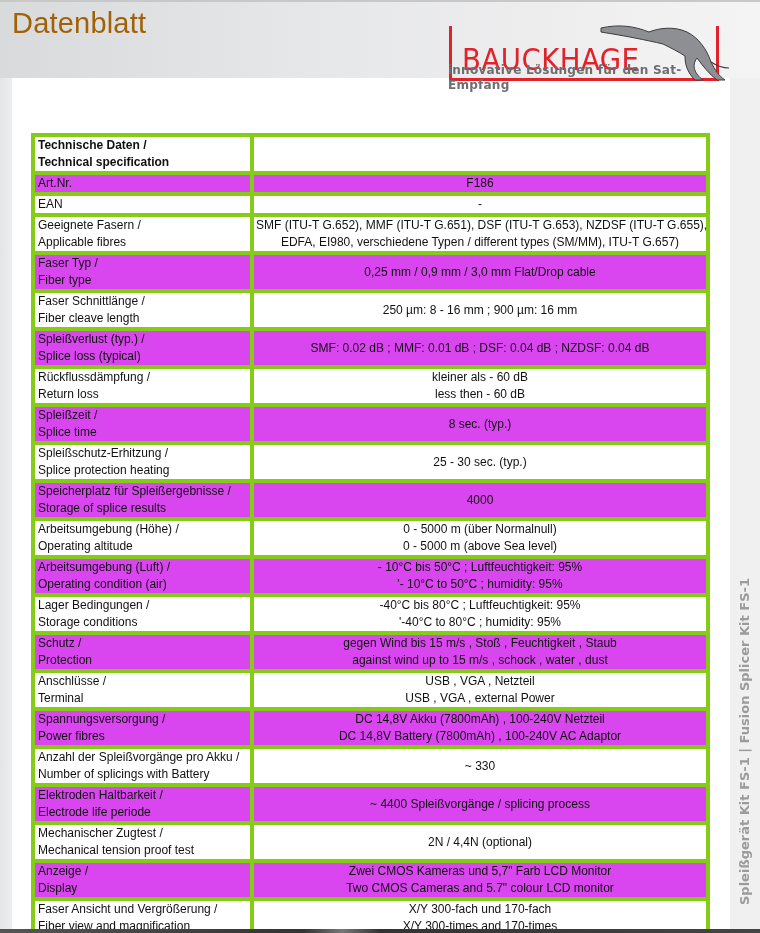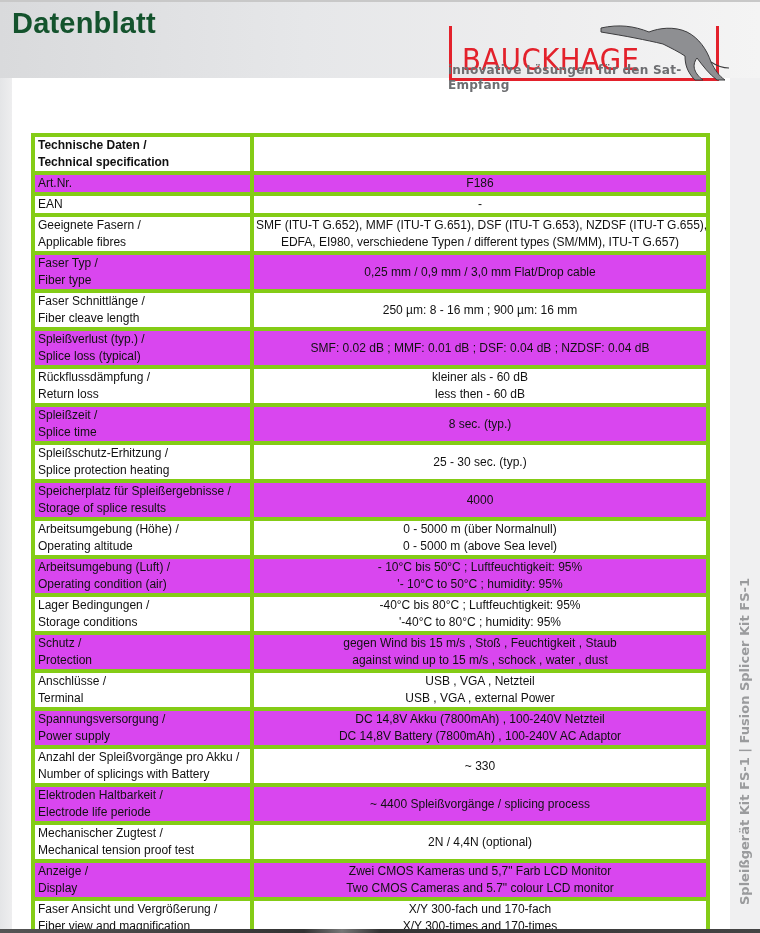--- a/index.html
+++ b/index.html
@@ -16,21 +16,21 @@
   .left-strip {
     position: absolute; left: 0; top: 78px; width: 12px; height: 855px;
     background: linear-gradient(to right, #e4e5e7, #eeeeef);
   }
   .right-strip {
     position: absolute; left: 730px; top: 78px; width: 30px; height: 855px;
     background: #f0f0f1;
   }
   .page-title {
     position: absolute; left: 12px; top: 7px;
-    color: #14532d; font-weight: bold; font-size: 29px; letter-spacing: 0.2px;
+    color: #a16207; font-weight: normal; font-size: 29px; letter-spacing: 0.2px;
   }
   .logo-box {
     position: absolute; left: 449px; top: 2px; width: 275px; height: 56px; margin-top: 24px;
   }
   .logo-frame {
     position: absolute; left: 0; top: 0; width: 270px; height: 55px;
     border: 3px solid #e3212b; border-top: none; box-sizing: border-box;
   }
   .logo-text {
     position: absolute; left: 13px; top: 16px;
@@ -238,21 +238,21 @@
           <span class="ln">Terminal</span>
         </td>
         <td class="val">
           <span class="ln">USB , VGA , Netzteil</span>
           <span class="ln">USB , VGA , external Power</span>
         </td>
       </tr>
       <tr class="shade" style="height: 35px;">
         <td class="lbl">
           <span class="ln">Spannungsversorgung /</span>
-          <span class="ln">Power supply</span>
+          <span class="ln">Power fibres</span>
         </td>
         <td class="val">
           <span class="ln">DC 14,8V Akku (7800mAh) , 100-240V Netzteil</span>
           <span class="ln">DC 14,8V Battery (7800mAh) , 100-240V AC Adaptor</span>
         </td>
       </tr>
       <tr class="plain" style="height: 34px;">
         <td class="lbl">
           <span class="ln">Anzahl der Spleißvorgänge pro Akku /</span>
           <span class="ln">Number of splicings with Battery</span>

